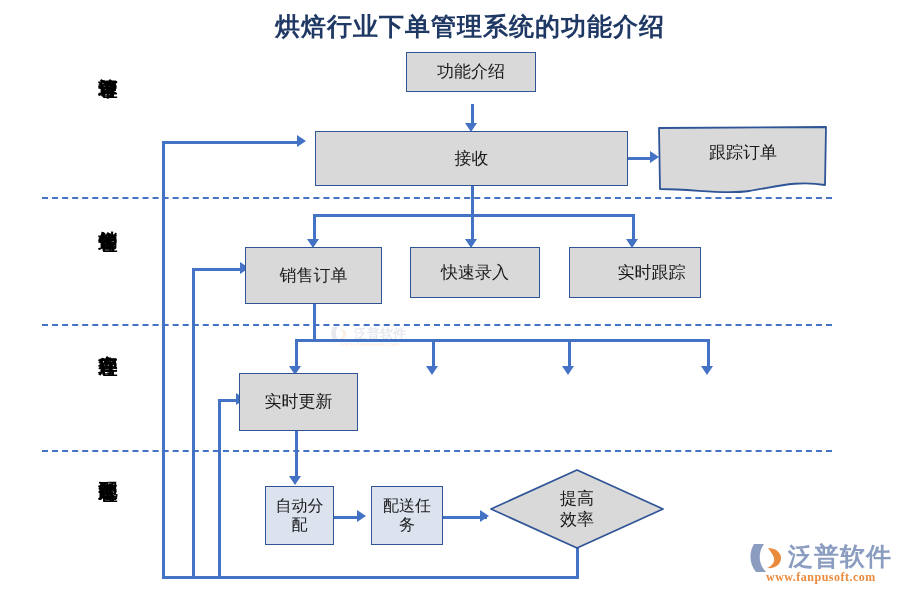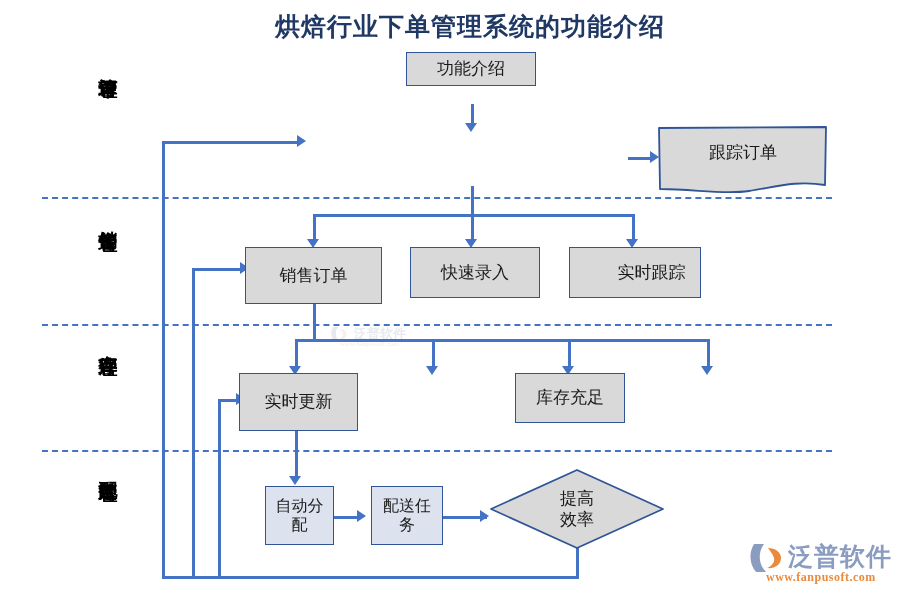--- a/index.html
+++ b/index.html
@@ -250,36 +250,36 @@
   <div class="arrow-right" style="left:297px; top:135px;"></div>
 
   <div class="vline" style="left:192px; top:268px; height:311px;"></div>
   <div class="hline" style="left:192px; top:268px; width:54px;"></div>
   <div class="arrow-right" style="left:240px; top:262px;"></div>
 
   <div class="vline" style="left:218px; top:399px; height:180px;"></div>
   <div class="hline" style="left:218px; top:399px; width:22px;"></div>
   <div class="arrow-right" style="left:236px; top:393px;"></div>
 
-  <div class="node gray" style="left:406px; top:52px; width:130px; height:34px;">功能介绍</div>
-
+  <div class="node gray" style="left:406px; top:52px; width:130px; height:40px;">功能介绍</div>
+
+  <div class="node gray" style="left:315px; top:131px; width:313px; height:55px;">接收</div>
 
   <div class="docshape" style="left:657px; top:125px; width:172px; height:70px;">
     <svg width="172" height="70" viewBox="0 0 172 70">
       <path d="M2,3 L169,2 L168,60 C140,55 118,62 92,66 C66,70 38,64 3,64 Z" fill="#d9d9d9" stroke="#2f5597" stroke-width="1.8" stroke-linejoin="round"></path>
     </svg>
     <div class="doclabel">跟踪订单</div>
   </div>
 
   <div class="node gray" style="left:245px; top:247px; width:137px; height:57px;">销售订单</div>
   <div class="node gray" style="left:410px; top:247px; width:130px; height:51px;">快速录入</div>
   <div class="node gray" style="left:569px; top:247px; width:132px; height:51px;padding-left:33px;">实时跟踪</div>
 
   <div class="node gray" style="left:239px; top:373px; width:119px; height:58px;">实时更新</div>
-  <div class="node gray" style="left:515px; top:373px; width:110px; height:50px;">库存充足</div>
 
   <div class="node bluegray" style="left:265px; top:486px; width:69px; height:59px; padding:0 8px;">自动分配</div>
   <div class="node bluegray" style="left:371px; top:486px; width:72px; height:59px; padding:0 8px;">配送任务</div>
 
   <div class="diamond" style="left:489px; top:468px; width:176px; height:82px;">
     <svg width="176" height="82" viewBox="0 0 176 82">
       <polygon points="88,2 174,41 88,80 2,41" fill="#d9d9d9" stroke="#2f5597" stroke-width="1.8" stroke-linejoin="round"></polygon>
     </svg>
     <div class="dlabel">
       <div>提高</div>

